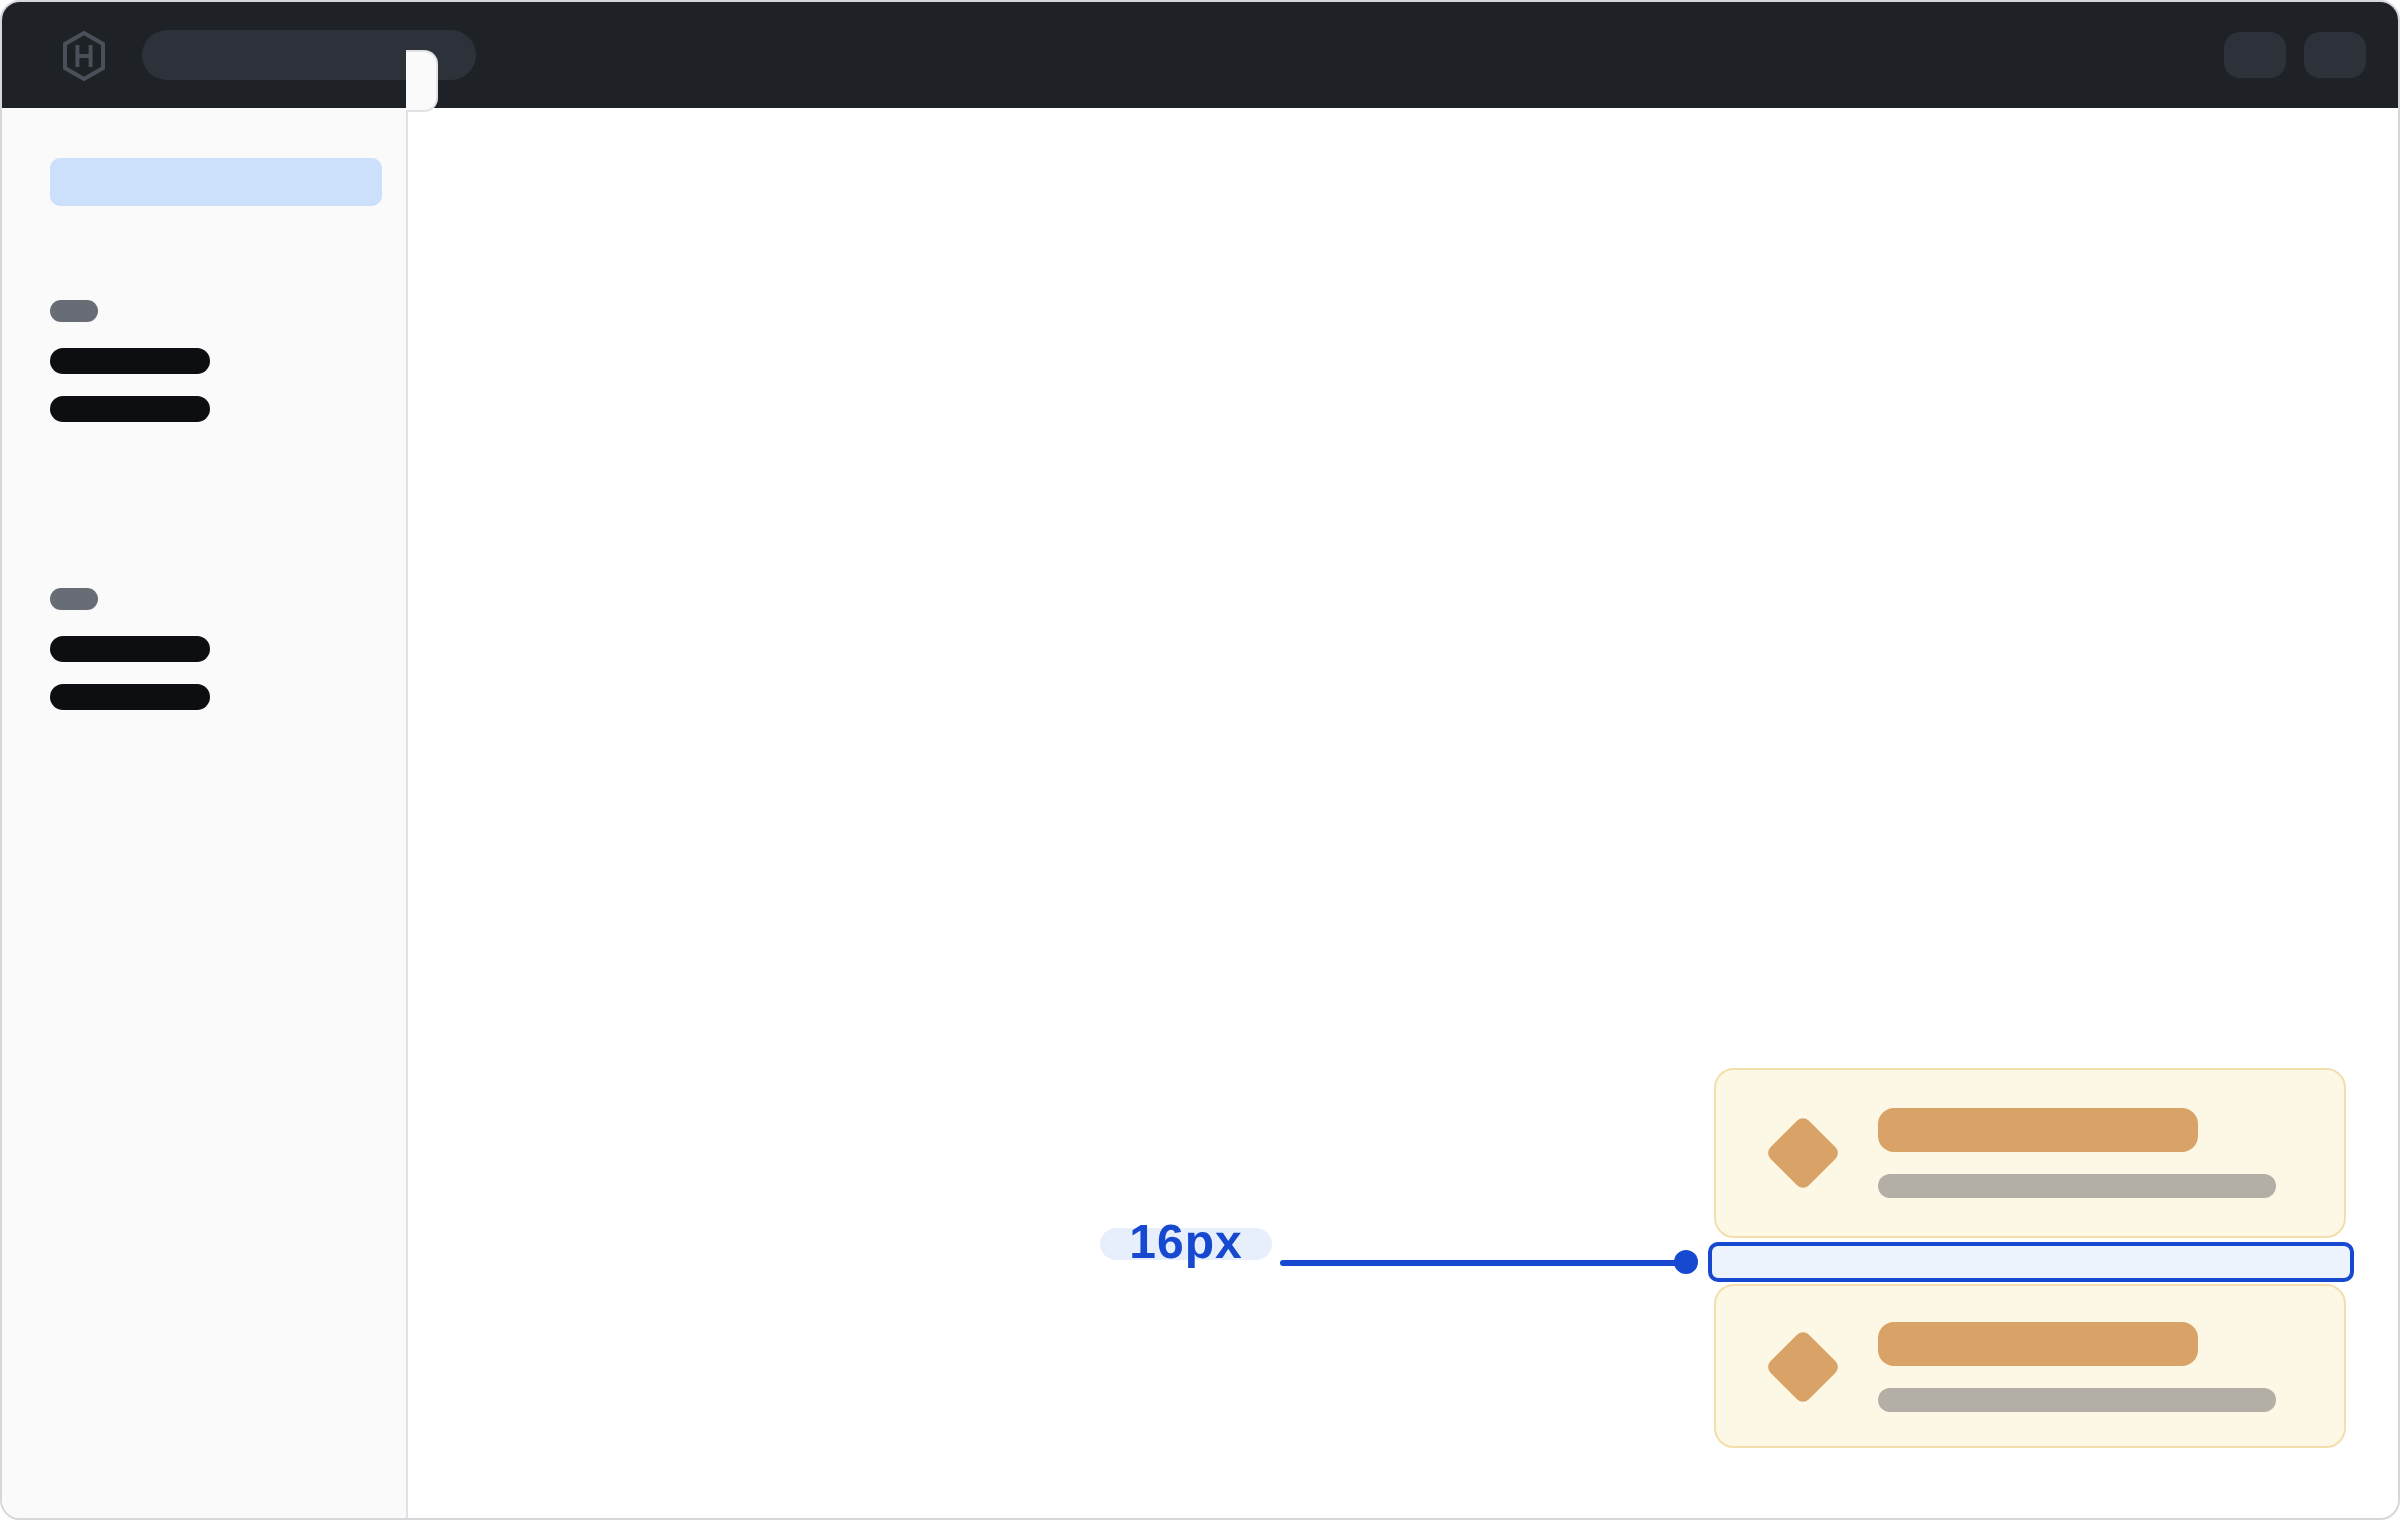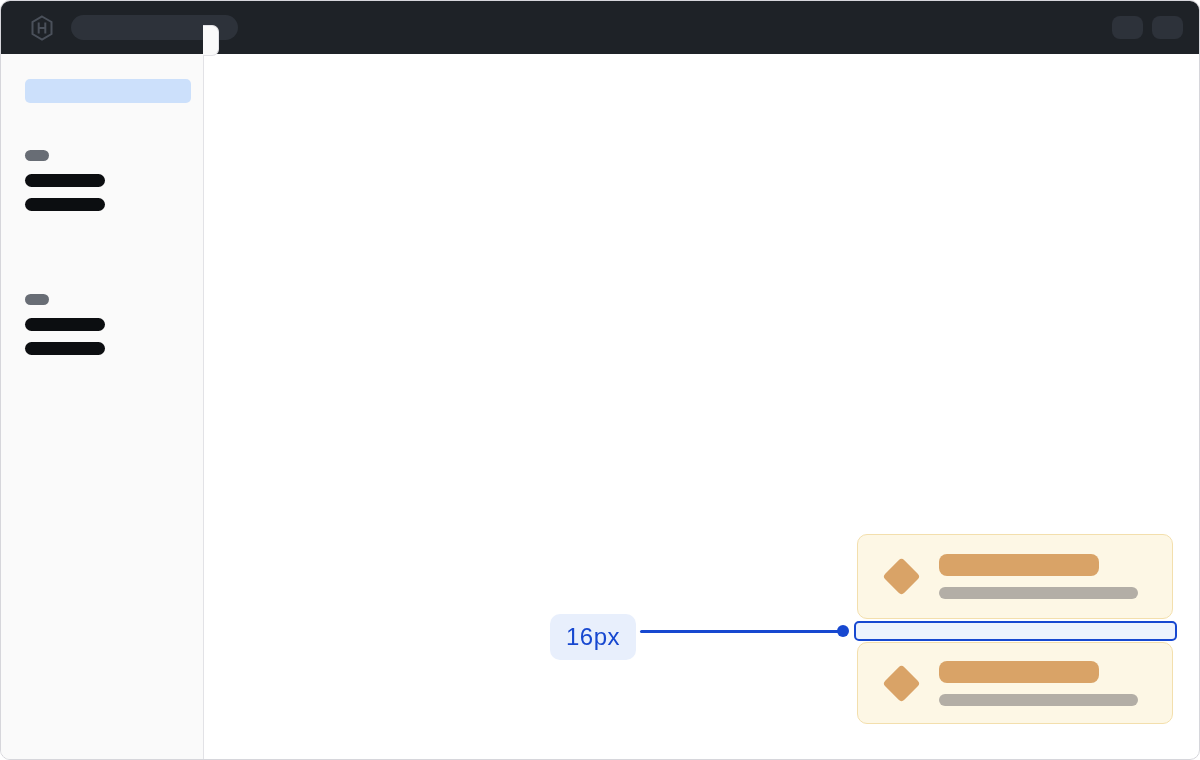--- a/index.html
+++ b/index.html
@@ -102,26 +102,26 @@
     position: absolute; left: 639px; top: 629px; width: 201px; height: 3px;
     background: var(--accent-blue, #1748d0);
     border-radius: 1.5px;
   }
   .measure-dot {
     position: absolute; left: 836px; top: 624px; width: 12px; height: 12px;
     border-radius: 50%;
     background: var(--accent-blue, #1748d0);
   }
   .measure-label {
-    position: absolute; left: 549px; top: 613px; width: 86px; height: 46px;
+    position: absolute; left: 549px; top: 613px; width: 86px; height: 16px;
     background: var(--label-bg, #e8effc);
     border-radius: 10px;
     display: flex; align-items: center; justify-content: center;
     color: var(--accent-blue, #1748d0);
-    font-size: 24px; font-weight: 400; letter-spacing: 0.5px;
+    font-size: 24px; font-weight: 700; letter-spacing: 0.5px;
   }
 </style>
 </head>
 <body>
 
 <div class="window">
 
   <header class="topbar">
     <span class="logo-wrap">
       <svg width="24" height="26" viewBox="0 0 24 26" fill="none">

